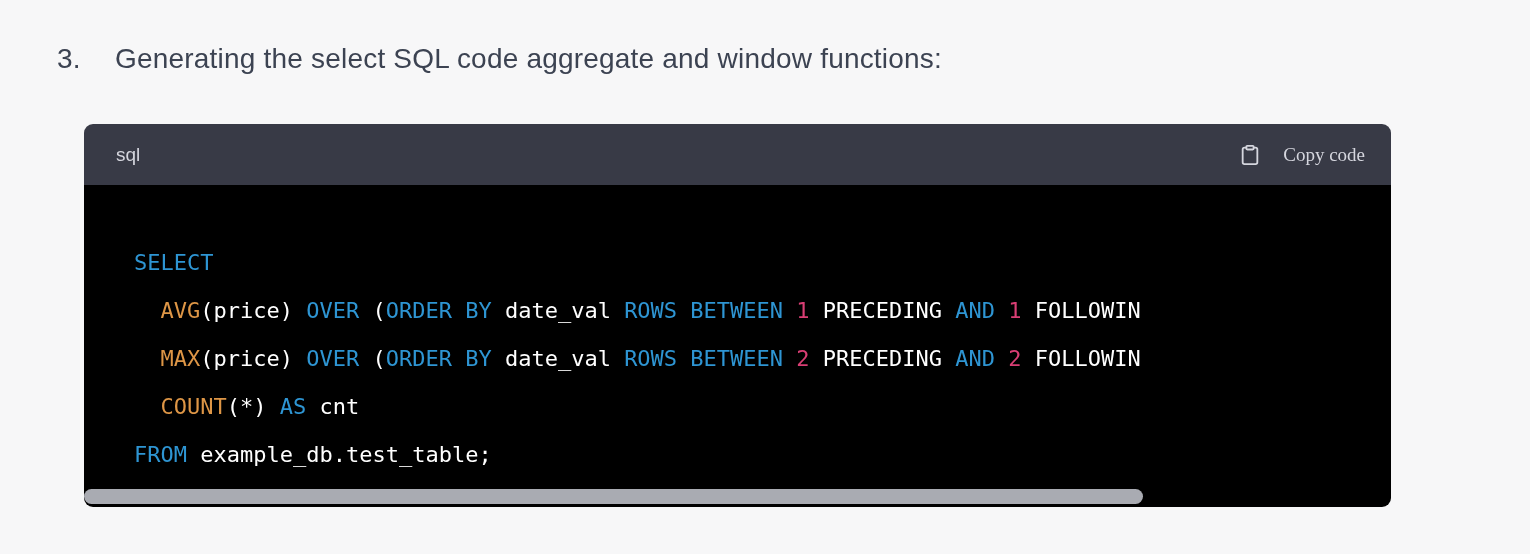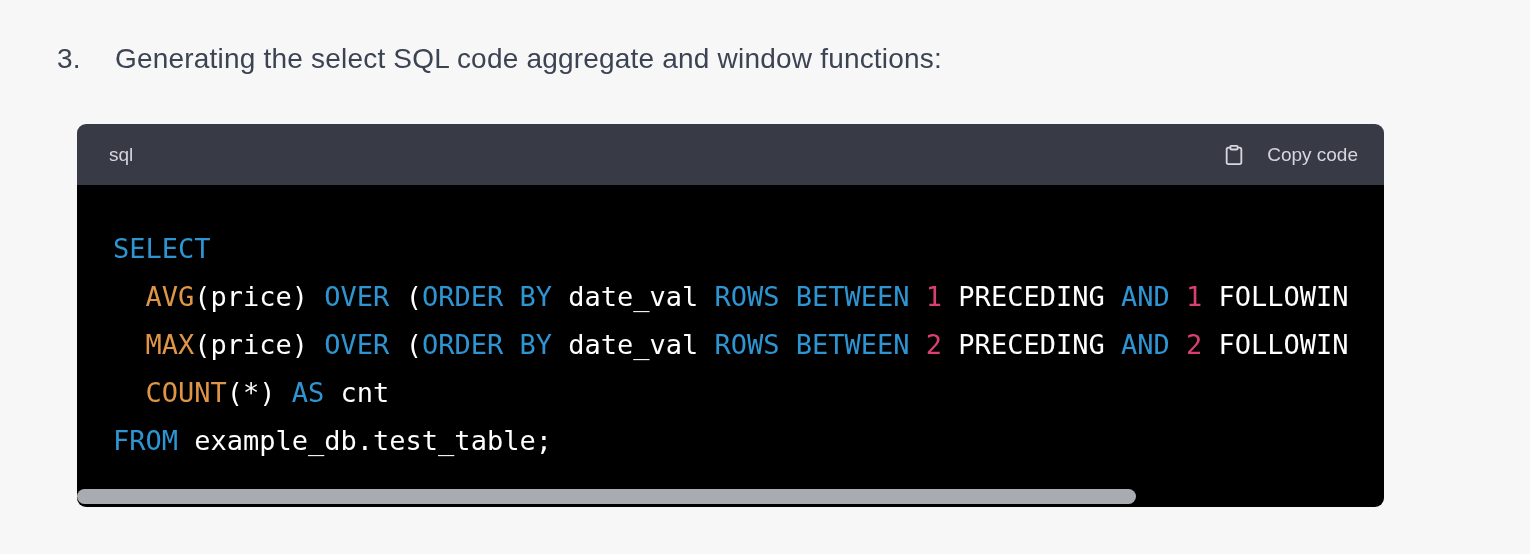--- a/index.html
+++ b/index.html
@@ -8,42 +8,42 @@
     font-family:"Liberation Sans", sans-serif;
     background:#F7F7F8;
   }
   .heading {
     position:absolute; left:57px; top:42px;
     font-size:28px; line-height:34px; letter-spacing:0.2px;
     display:flex;
   }
   .heading .num { width:58px; }
   .code-block {
-    position:absolute; left:77px; top:124px;
+    position:absolute; left:84px; top:124px;
     width:1307px; height:383px;
     border-radius:9px; overflow:hidden;
   }
   .code-header {
     height:61px; display:flex; align-items:center; justify-content:space-between;
     padding:0 26px 0 32px; box-sizing:border-box;
   }
   .lang-label { font-size:19px; }
   .copy-btn {
     display:flex; align-items:center; gap:22px;
     background:none; border:none; padding:0; cursor:pointer;
-    font-family:Liberation Sans, sans-serif; font-size:19px;
+    font-family:Liberation Serif, serif; font-size:19px;
   }
   .copy-btn .clip { display:flex; align-items:center; }
   .code-body {
     position:relative; height:322px; box-sizing:border-box;
     padding:36px 0 0 32px; overflow:hidden;
   }
   pre.code {
-    margin:4px; font-family:"DejaVu Sans Mono", monospace;
-    font-size:27px; line-height:48px; white-space:pre;
+    margin:18px; font-family:"DejaVu Sans Mono", monospace;
+    font-size:22px; line-height:48px; white-space:pre;
   }
   .scroll-thumb {
     position:absolute; left:0; bottom:3px; height:15px;
     border-radius:8px;
   }
 </style>
 </head>
 <body style="background: rgb(247, 247, 248);">
 
 <div class="heading" style="color: rgb(60, 67, 82);">

